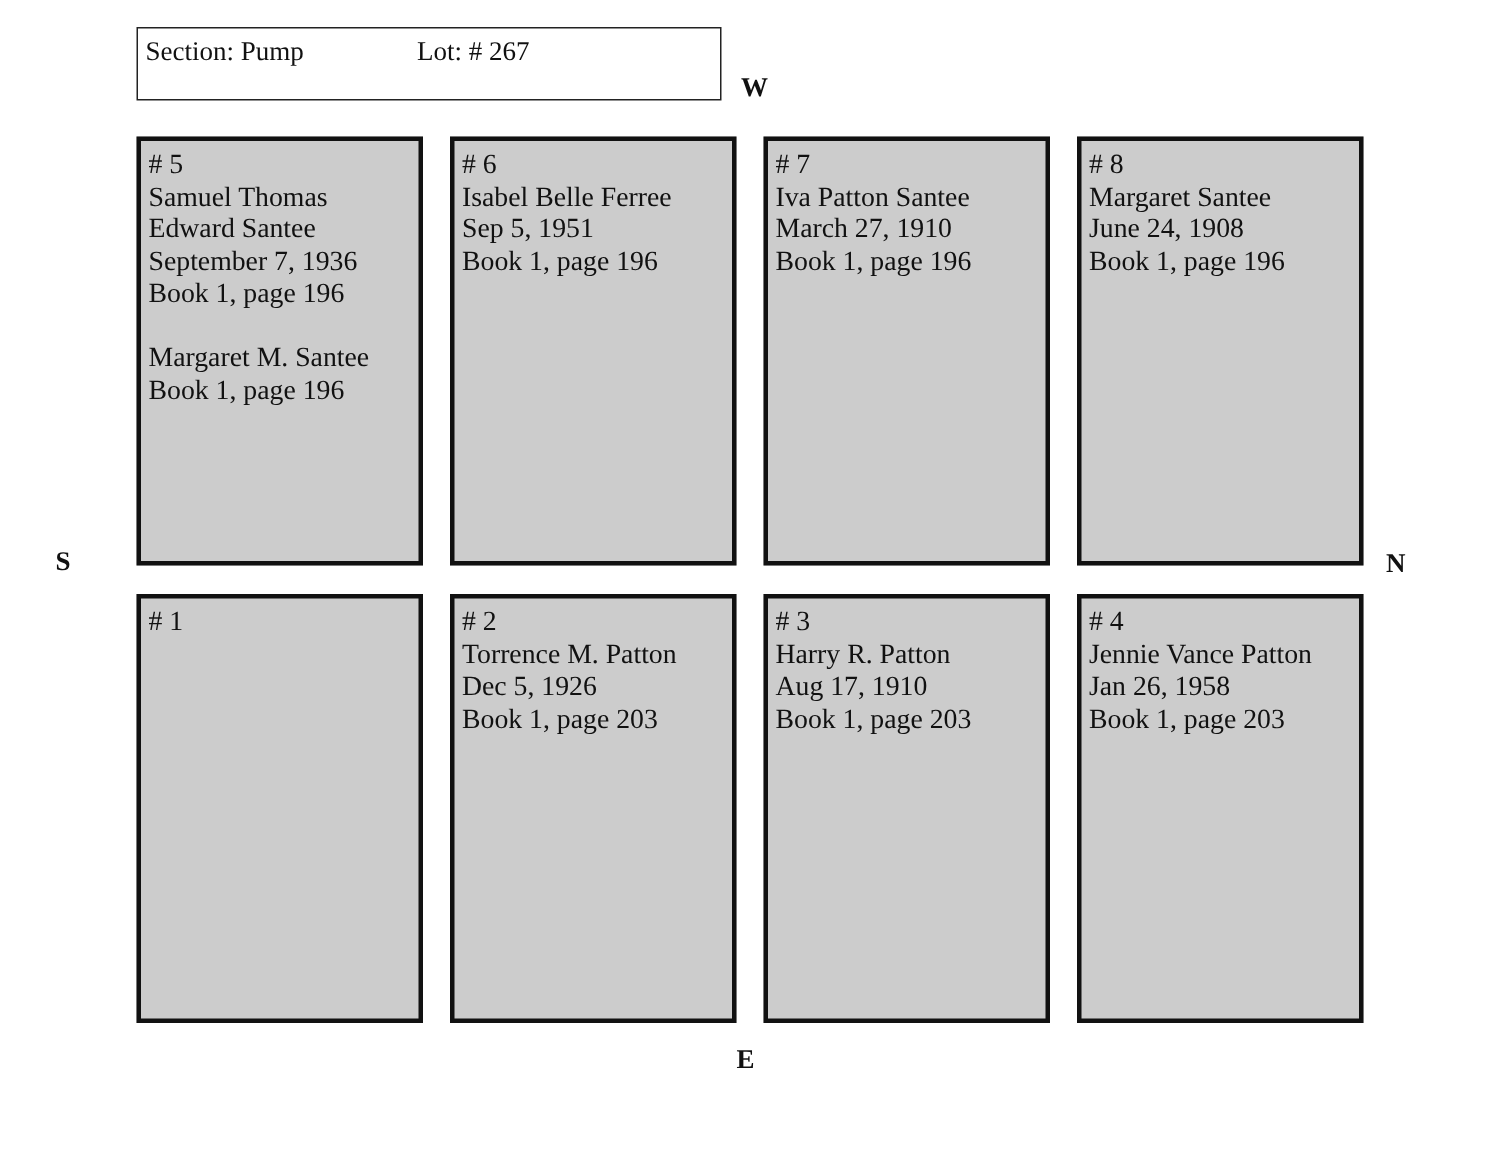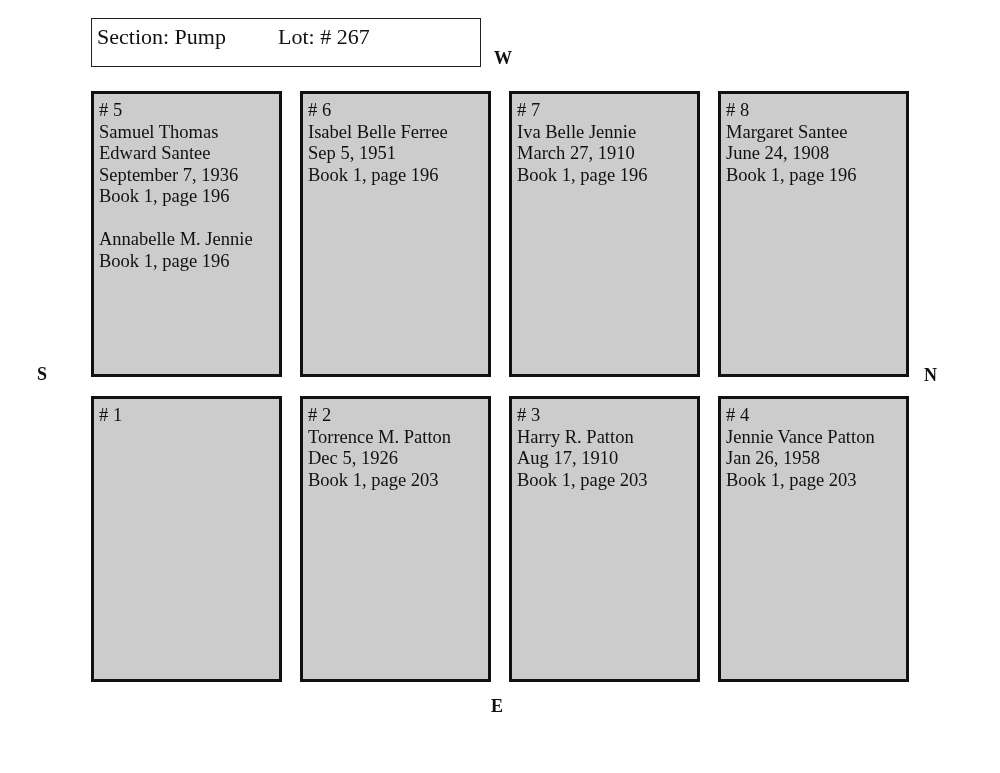--- a/index.html
+++ b/index.html
@@ -16,21 +16,21 @@
       color: #111111;
     }
     .header-box {
       position: absolute;
       left: 91px;
       top: 18px;
       width: 390px;
       height: 49px;
       border: 1px solid #222;
       box-sizing: border-box;
-      font-size: 22px;
+      font-size: 18px;
     }
     .header-box .section {
       position: absolute;
       left: 5px;
       top: 5px;
     }
     .header-box .lot {
       position: absolute;
       left: 186px;
       top: 5px;
@@ -68,34 +68,34 @@
 <span class="compass" style="left:924px; top:365px;">N</span>
 <span class="compass" style="left:491px; top:696px;">E</span>
 
 <div class="grave" style="left:91px; top:91px;">
   <span class="num"># 5</span>
   <span class="line">Samuel Thomas</span>
   <span class="line">Edward Santee</span>
   <span class="line">September 7, 1936</span>
   <span class="line">Book 1, page 196</span>
   <span class="spacer"></span>
-  <span class="line">Annabelle M. Jennie</span>
+  <span class="line">Margaret M. Santee</span>
   <span class="line">Book 1, page 196</span>
 </div>
 
 <div class="grave" style="left:300px; top:91px;">
   <span class="num"># 6</span>
   <span class="line">Isabel Belle Ferree</span>
   <span class="line">Sep 5, 1951</span>
   <span class="line">Book 1, page 196</span>
 </div>
 
 <div class="grave" style="left:509px; top:91px;">
   <span class="num"># 7</span>
-  <span class="line">Iva Belle Jennie</span>
+  <span class="line">Iva Patton Santee</span>
   <span class="line">March 27, 1910</span>
   <span class="line">Book 1, page 196</span>
 </div>
 
 <div class="grave" style="left:718px; top:91px;">
   <span class="num"># 8</span>
   <span class="line">Margaret Santee</span>
   <span class="line">June 24, 1908</span>
   <span class="line">Book 1, page 196</span>
 </div>

